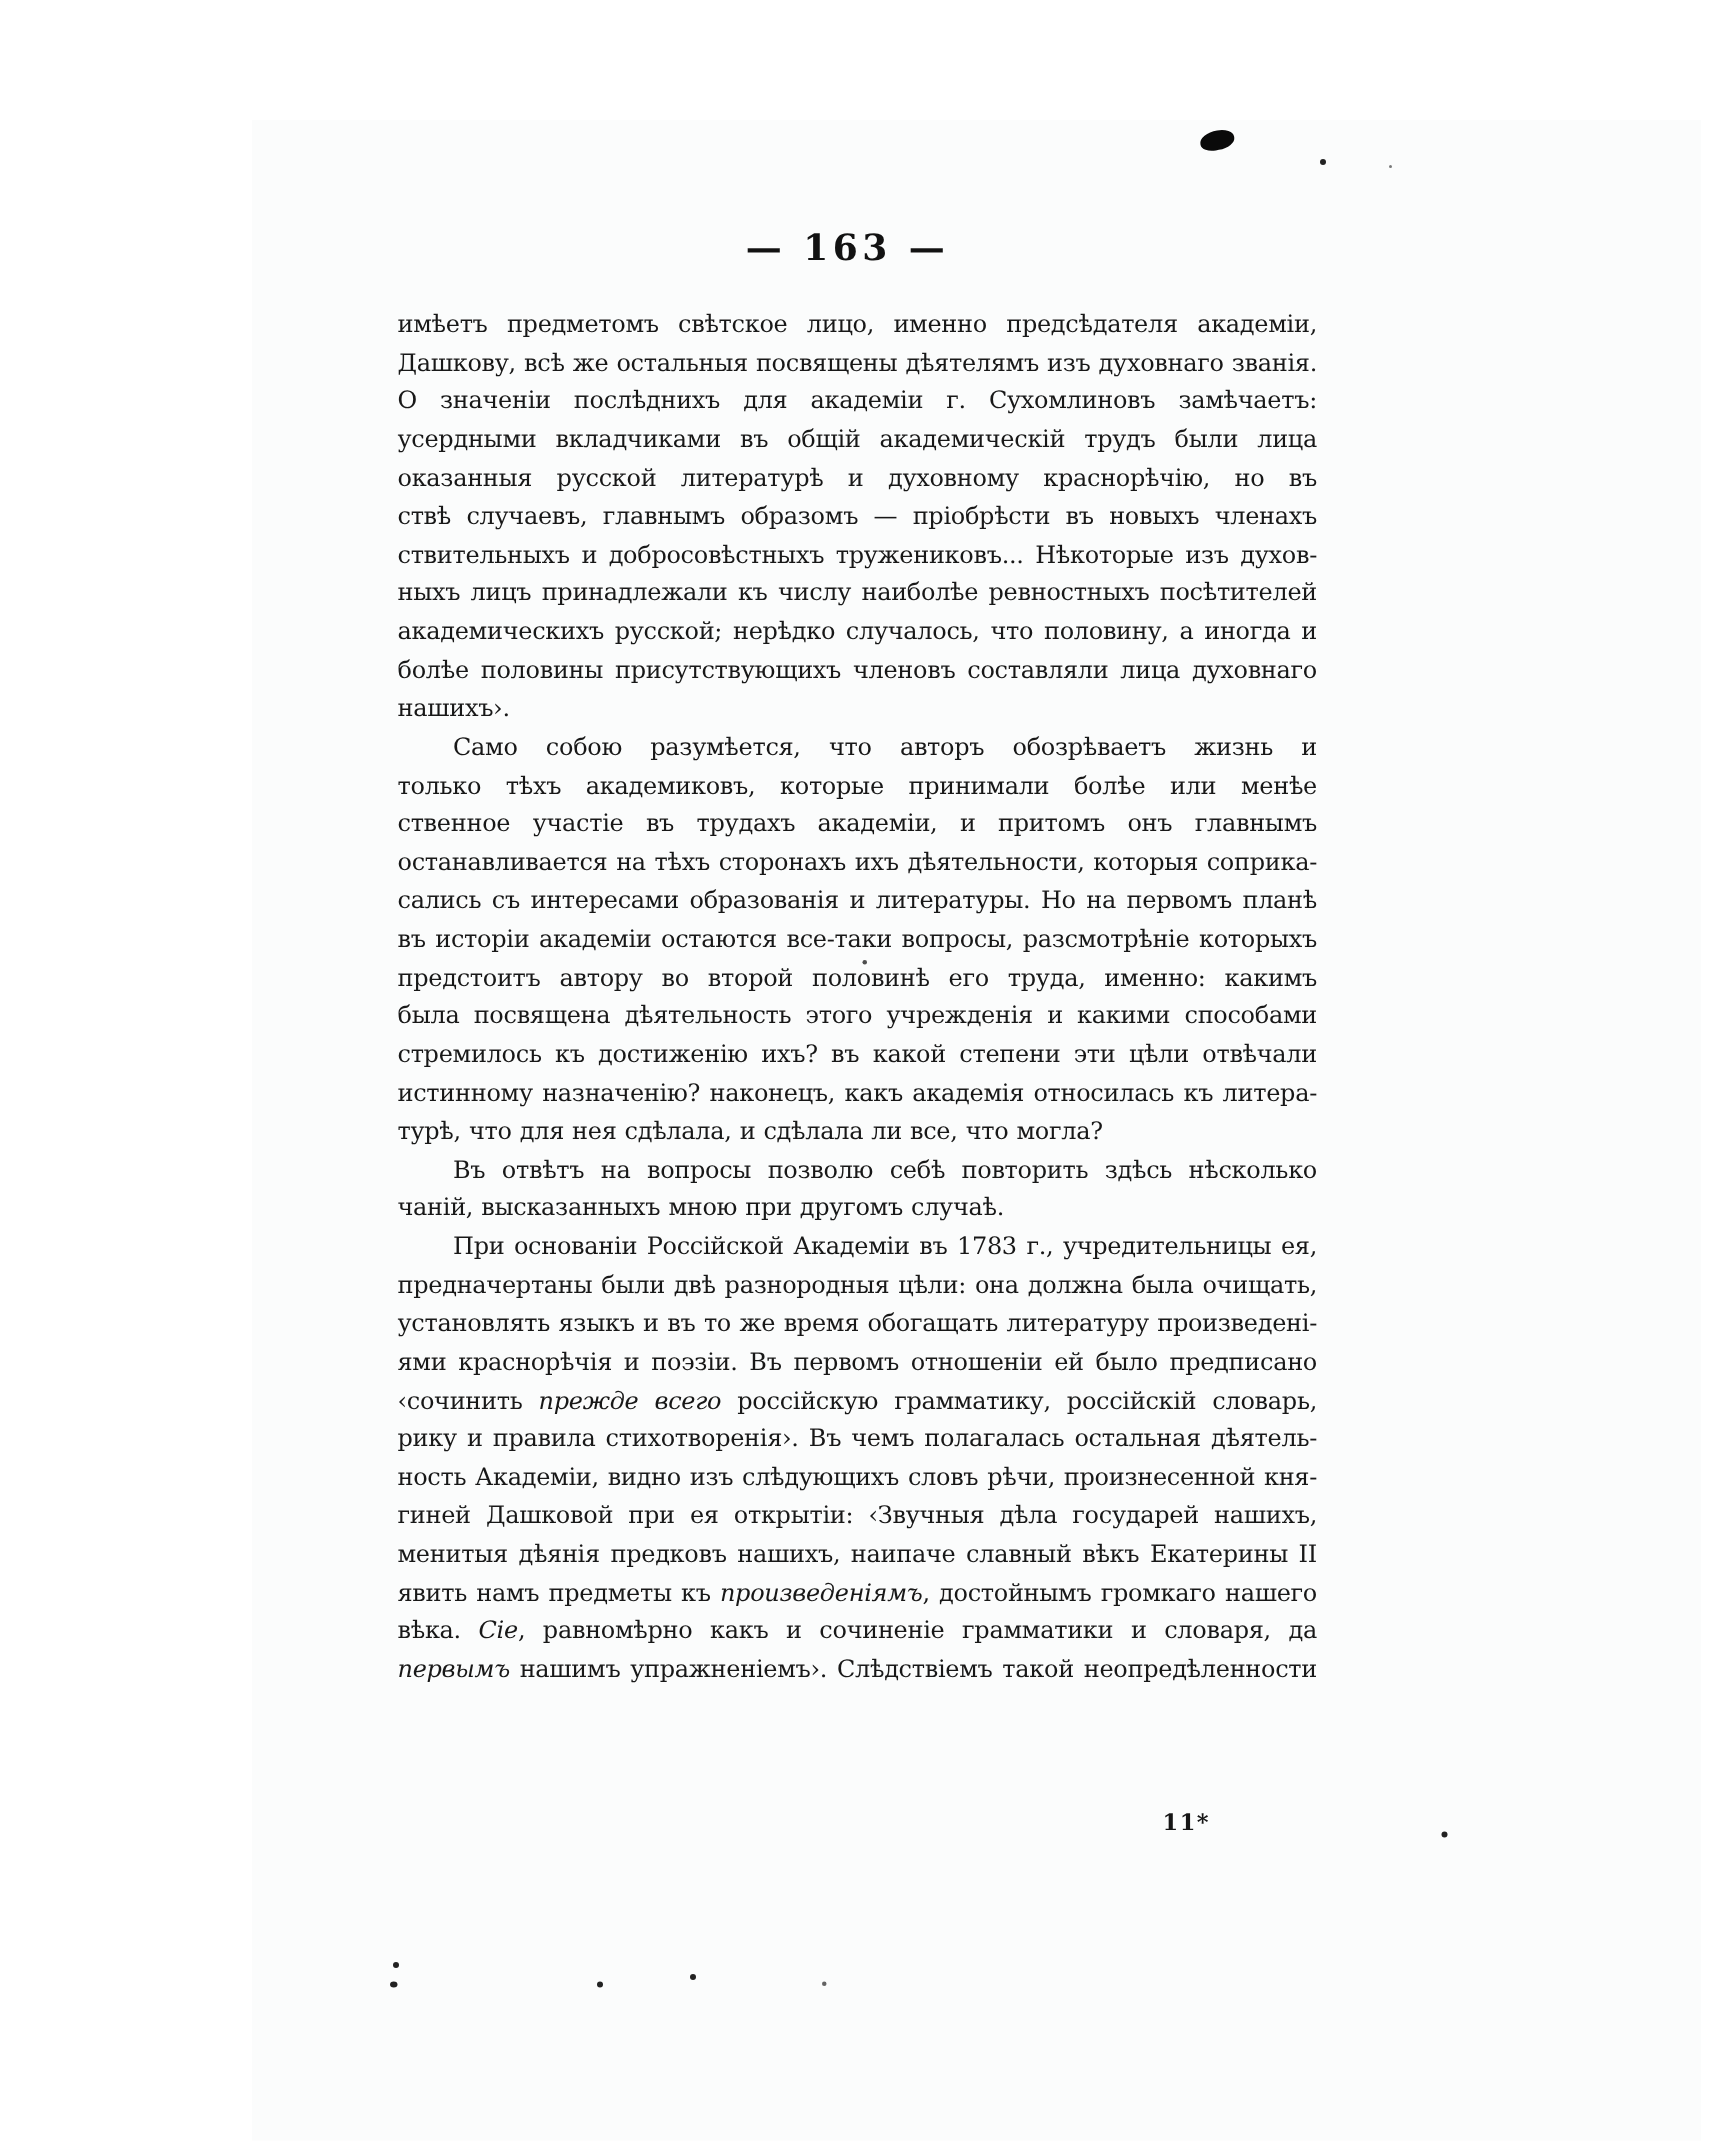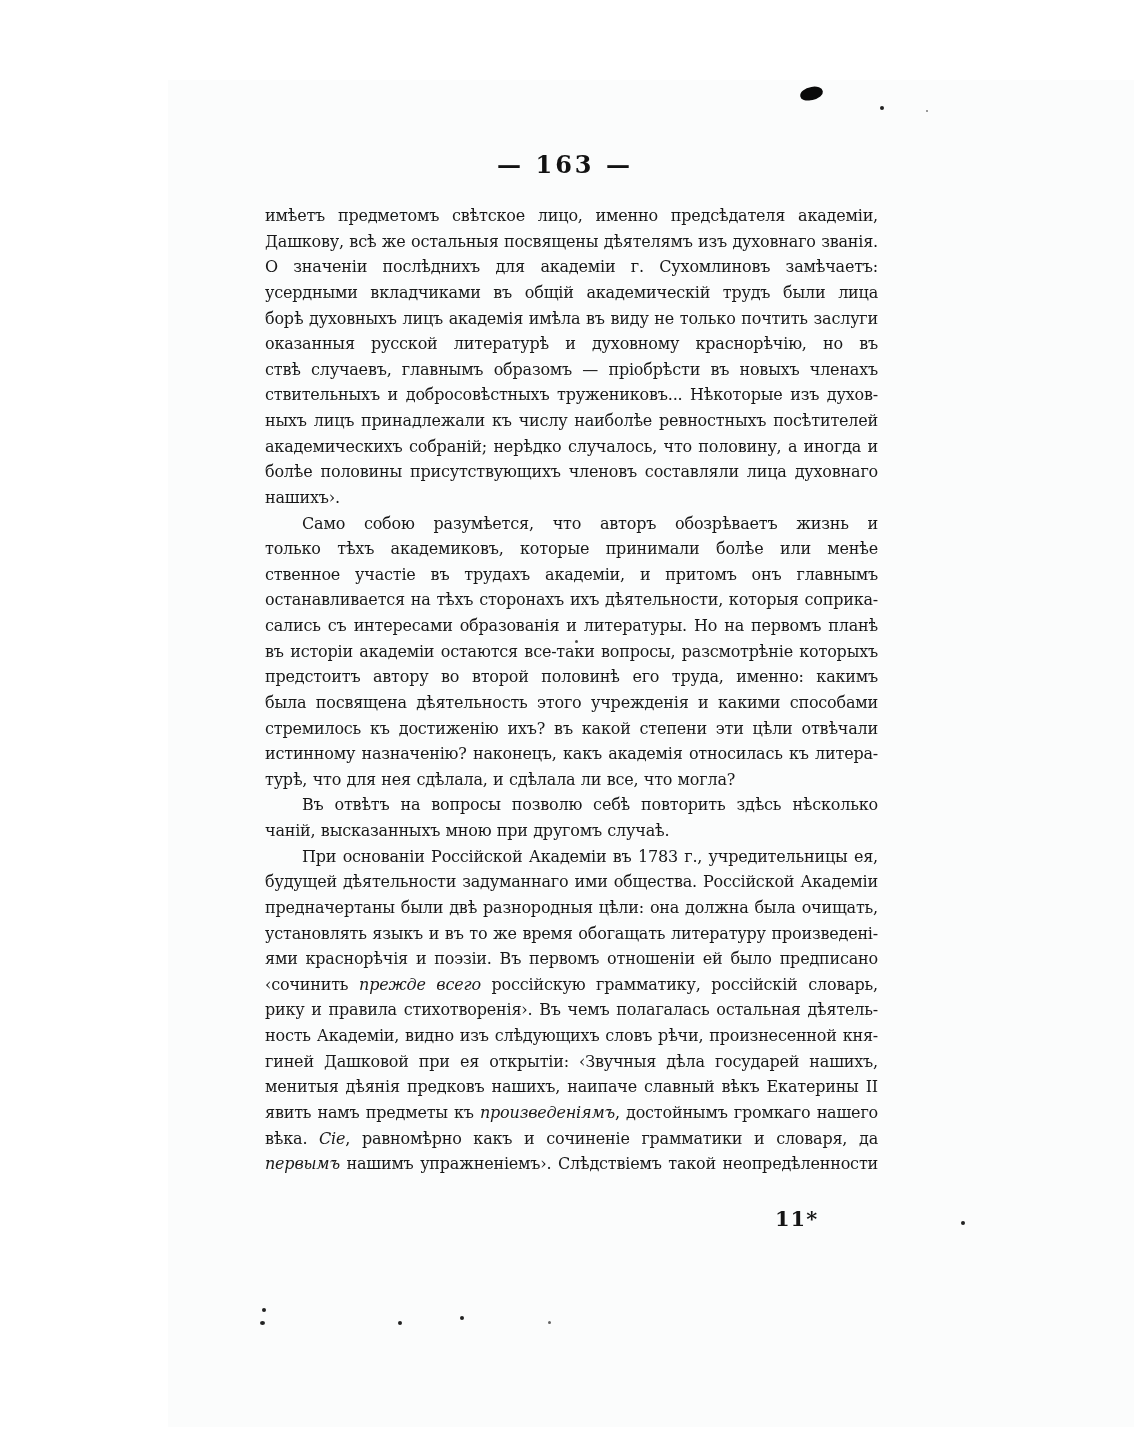--- a/index.html
+++ b/index.html
@@ -47,21 +47,21 @@
     white-space: normal;
     font-weight: 500;
     color: #181818;
   }
   .line.indent { text-indent: 37px; }
   .line.endpara { text-align-last: left; }
   .line em { font-style: italic; font-weight: 400; }
   .sig-mark {
     position: absolute;
     left: 775px; top: 1206px;
-    font-size: 21px;
+    font-size: 15px;
     font-weight: bold;
     letter-spacing: 1px;
     color: #151515;
   }
   
   .ink-blot {
     position: absolute;
     left: 800px; top: 87px;
     width: 23px; height: 13px;
     background: #0a0a0a;
@@ -96,43 +96,41 @@
   <div class="speck s8"></div>
   <div class="speck s9"></div>
 
   <div class="pageno">— 163 —</div>
 
   <div class="body-text">
       <div class="line"><span>имѣетъ предметомъ свѣтское лицо, именно предсѣдателя академіи, княгиню</span></div>
       <div class="line"><span>Дашкову, всѣ же остальныя посвящены дѣятелямъ изъ духовнаго званія.</span></div>
       <div class="line"><span>О значеніи послѣднихъ для академіи г. Сухомлиновъ замѣчаетъ: ‹Весьма</span></div>
       <div class="line"><span>усердными вкладчиками въ общій академическій трудъ были лица духов-</span></div>
-      <div class="line"><span>борѣ духовныхъ лицъ академія имѣла въ виду не только почтить заслуги</span></div>
       <div class="line"><span>оказанныя русской литературѣ и духовному краснорѣчію, но въ большин-</span></div>
       <div class="line"><span>ствѣ случаевъ, главнымъ образомъ — пріобрѣсти въ новыхъ членахъ дѣй-</span></div>
       <div class="line"><span>ствительныхъ и добросовѣстныхъ тружениковъ... Нѣкоторые изъ духов-</span></div>
       <div class="line"><span>ныхъ лицъ принадлежали къ числу наиболѣе ревностныхъ посѣтителей</span></div>
-      <div class="line"><span>академическихъ собраній; нерѣдко случалось, что половину, а иногда и</span></div>
+      <div class="line"><span>академическихъ русской; нерѣдко случалось, что половину, а иногда и</span></div>
       <div class="line"><span>болѣе половины присутствующихъ членовъ составляли лица духовнаго со-</span></div>
       <div class="line endpara"><span>нашихъ›.</span></div>
       <div class="line indent"><span>Само собою разумѣется, что авторъ обозрѣваетъ жизнь и дѣятельность</span></div>
       <div class="line"><span>только тѣхъ академиковъ, которые принимали болѣе или менѣе непосред-</span></div>
       <div class="line"><span>ственное участіе въ трудахъ академіи, и притомъ онъ главнымъ образомъ</span></div>
       <div class="line"><span>останавливается на тѣхъ сторонахъ ихъ дѣятельности, которыя соприка-</span></div>
       <div class="line"><span>сались съ интересами образованія и литературы. Но на первомъ планѣ</span></div>
       <div class="line"><span>въ исторіи академіи остаются все-таки вопросы, разсмотрѣніе которыхъ</span></div>
       <div class="line"><span>предстоитъ автору во второй половинѣ его труда, именно: какимъ цѣлямъ</span></div>
       <div class="line"><span>была посвящена дѣятельность этого учрежденія и какими способами оно</span></div>
       <div class="line"><span>стремилось къ достиженію ихъ? въ какой степени эти цѣли отвѣчали его</span></div>
       <div class="line"><span>истинному назначенію? наконецъ, какъ академія относилась къ литера-</span></div>
       <div class="line endpara"><span>турѣ, что для нея сдѣлала, и сдѣлала ли все, что могла?</span></div>
       <div class="line indent"><span>Въ отвѣтъ на вопросы позволю себѣ повторить здѣсь нѣсколько замѣ-</span></div>
       <div class="line endpara"><span>чаній, высказанныхъ мною при другомъ случаѣ.</span></div>
       <div class="line indent"><span>При основаніи Россійской Академіи въ 1783 г., учредительницы ея,</span></div>
-      <div class="line"><span>будущей дѣятельности задуманнаго ими общества. Россійской Академіи</span></div>
       <div class="line"><span>предначертаны были двѣ разнородныя цѣли: она должна была очищать,</span></div>
       <div class="line"><span>установлять языкъ и въ то же время обогащать литературу произведені-</span></div>
       <div class="line"><span>ями краснорѣчія и поэзіи. Въ первомъ отношеніи ей было предписано</span></div>
       <div class="line"><span>‹сочинить </span><em>прежде всего</em><span> россійскую грамматику, россійскій словарь, рито-</span></div>
       <div class="line"><span>рику и правила стихотворенія›. Въ чемъ полагалась остальная дѣятель-</span></div>
       <div class="line"><span>ность Академіи, видно изъ слѣдующихъ словъ рѣчи, произнесенной кня-</span></div>
       <div class="line"><span>гиней Дашковой при ея открытіи: ‹Звучныя дѣла государей нашихъ, зна-</span></div>
       <div class="line"><span>менитыя дѣянія предковъ нашихъ, наипаче славный вѣкъ Екатерины II</span></div>
       <div class="line"><span>явить намъ предметы къ </span><em>произведеніямъ</em><span>, достойнымъ громкаго нашего</span></div>
       <div class="line"><span>вѣка. </span><em>Сіе</em><span>, равномѣрно какъ и сочиненіе грамматики и словаря, да будетъ</span></div>

